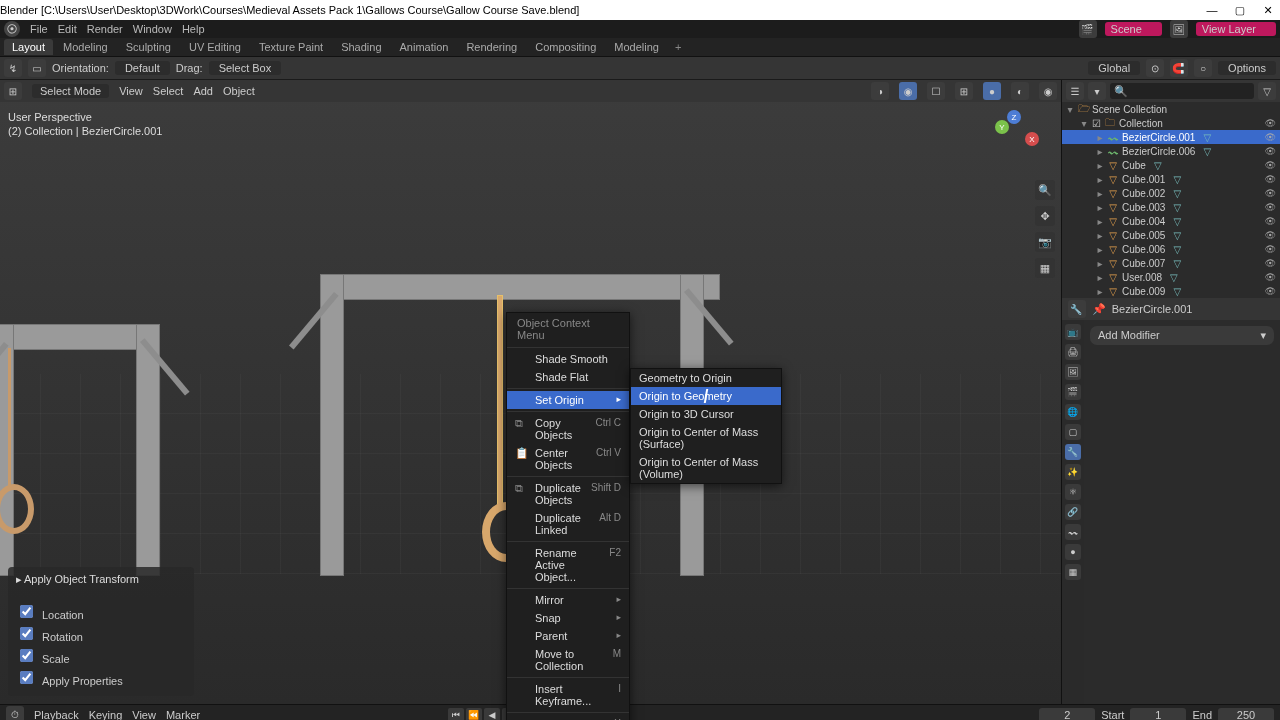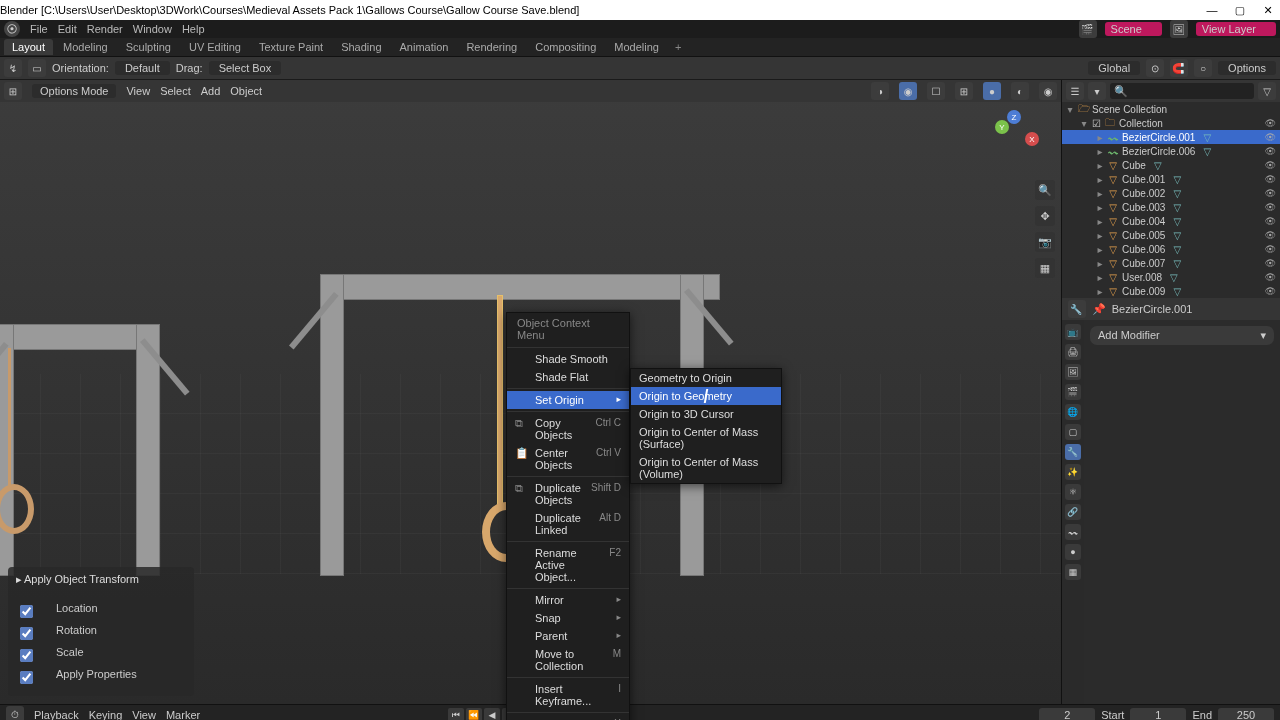--- a/index.html
+++ b/index.html
@@ -20,21 +20,21 @@
 .headerbar .right{margin-left:auto;display:flex;gap:4px;}
 .iconbtn{width:18px;height:18px;background:#3c3c3c;border-radius:3px;display:flex;align-items:center;justify-content:center;font-size:10px}
 .iconbtn.blue{background:#4a6da8}
 .workspace{position:relative;height:624px;display:flex}
 .viewport{flex:1;position:relative;background:linear-gradient(#3c3c3c,#2a2a2a)}
 .view-subheader{height:22px;background:#353535;display:flex;align-items:center;padding:0 4px;gap:10px}
 .view-subheader .drop{background:#2c2c2c;padding:1px 8px;border-radius:3px}
 .view-info{position:absolute;top:30px;left:8px;color:#ddd;line-height:1.3}
 .apply-panel{position:absolute;left:8px;bottom:8px;width:170px;background:rgba(40,40,40,.85);border-radius:4px;padding:6px 8px}
 .apply-panel .hdr{color:#ddd;margin-bottom:16px}
-.apply-panel label{display:flex;align-items:flex-start;gap:20px;margin:3px 0;color:#ccc}
+.apply-panel label{display:flex;align-items:flex-end;gap:6px;margin:3px 0;color:#ccc}
 .apply-panel input{accent-color:#5a7dc0}
 .floor{position:absolute;left:0;right:0;bottom:130px;height:200px;background:repeating-linear-gradient(90deg,rgba(255,255,255,.03) 0 1px,transparent 1px 40px),repeating-linear-gradient(0deg,rgba(255,255,255,.03) 0 1px,transparent 1px 40px)}
 .gallows{position:absolute;bottom:130px}
 .g1{left:-10px;width:170px;height:250px}
 .g2{left:320px;width:400px;height:300px}
 .beam-h{position:absolute;top:0;left:0;right:0;height:24px;background:#9a9a9a;border:1px solid #777}
 .beam-v{position:absolute;bottom:0;width:22px;background:#9a9a9a;border:1px solid #777}
 .g1 .beam-v.l{left:0;top:0;height:250px}
 .g1 .beam-v.r{right:0;top:0;height:250px}
 .g2 .beam-v.l{left:0;top:0;height:300px}
@@ -139,35 +139,39 @@
   <span class="iconbtn">○</span>
   <div class="right">
     <span class="drop">Options</span>
   </div>
 </div>
 
 <div class="workspace">
   <div class="viewport">
     <div class="view-subheader">
       <span class="iconbtn">⊞</span>
-      <span class="drop">Options Mode</span>
+      <span class="drop">Select Mode</span>
       <span class="menuitem">View</span>
       <span class="menuitem">Select</span>
       <span class="menuitem">Add</span>
       <span class="menuitem">Object</span>
       <span style="flex:1"></span>
       <span class="iconbtn">◑</span>
       <span class="iconbtn blue">◉</span>
       <span class="iconbtn">☐</span>
       <span class="iconbtn">⊞</span>
       <span class="iconbtn blue">●</span>
       <span class="iconbtn">◐</span>
       <span class="iconbtn">◉</span>
     </div>
 
+    <div class="view-info">
+      <div>User Perspective</div>
+      <div>(2) Collection | BezierCircle.001</div>
+    </div>
 
     <div class="nav-gizmo">
       <div class="axis ax-z">Z</div>
       <div class="axis ax-y">Y</div>
       <div class="axis ax-x">X</div>
     </div>
     <div class="toolbar">
       <div class="tb">🔍</div>
       <div class="tb">✥</div>
       <div class="tb">📷</div>

